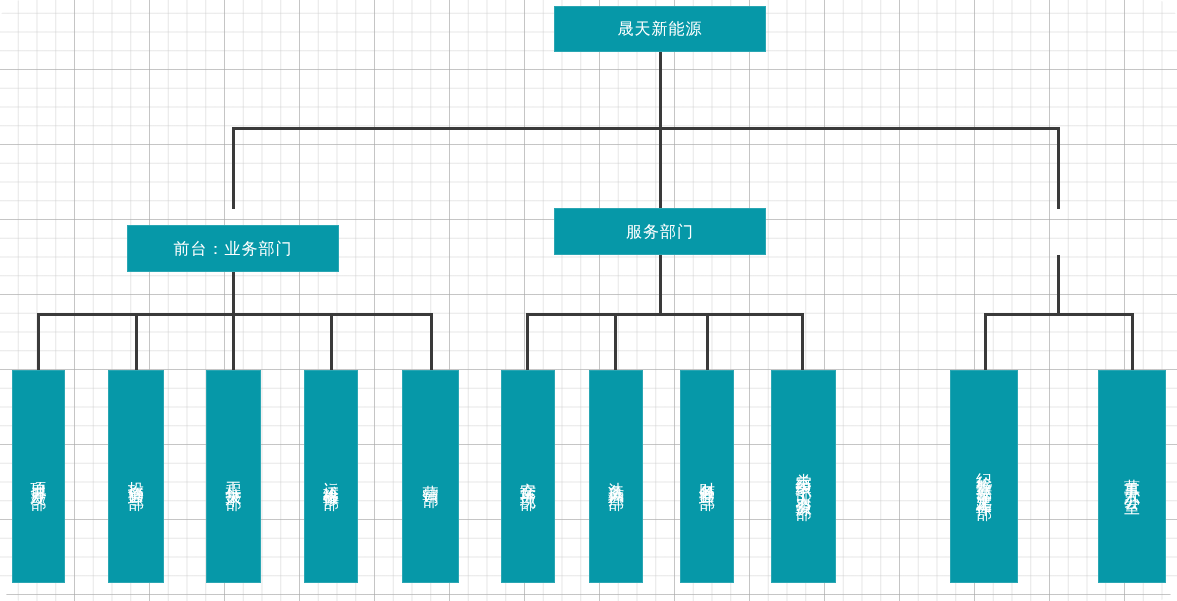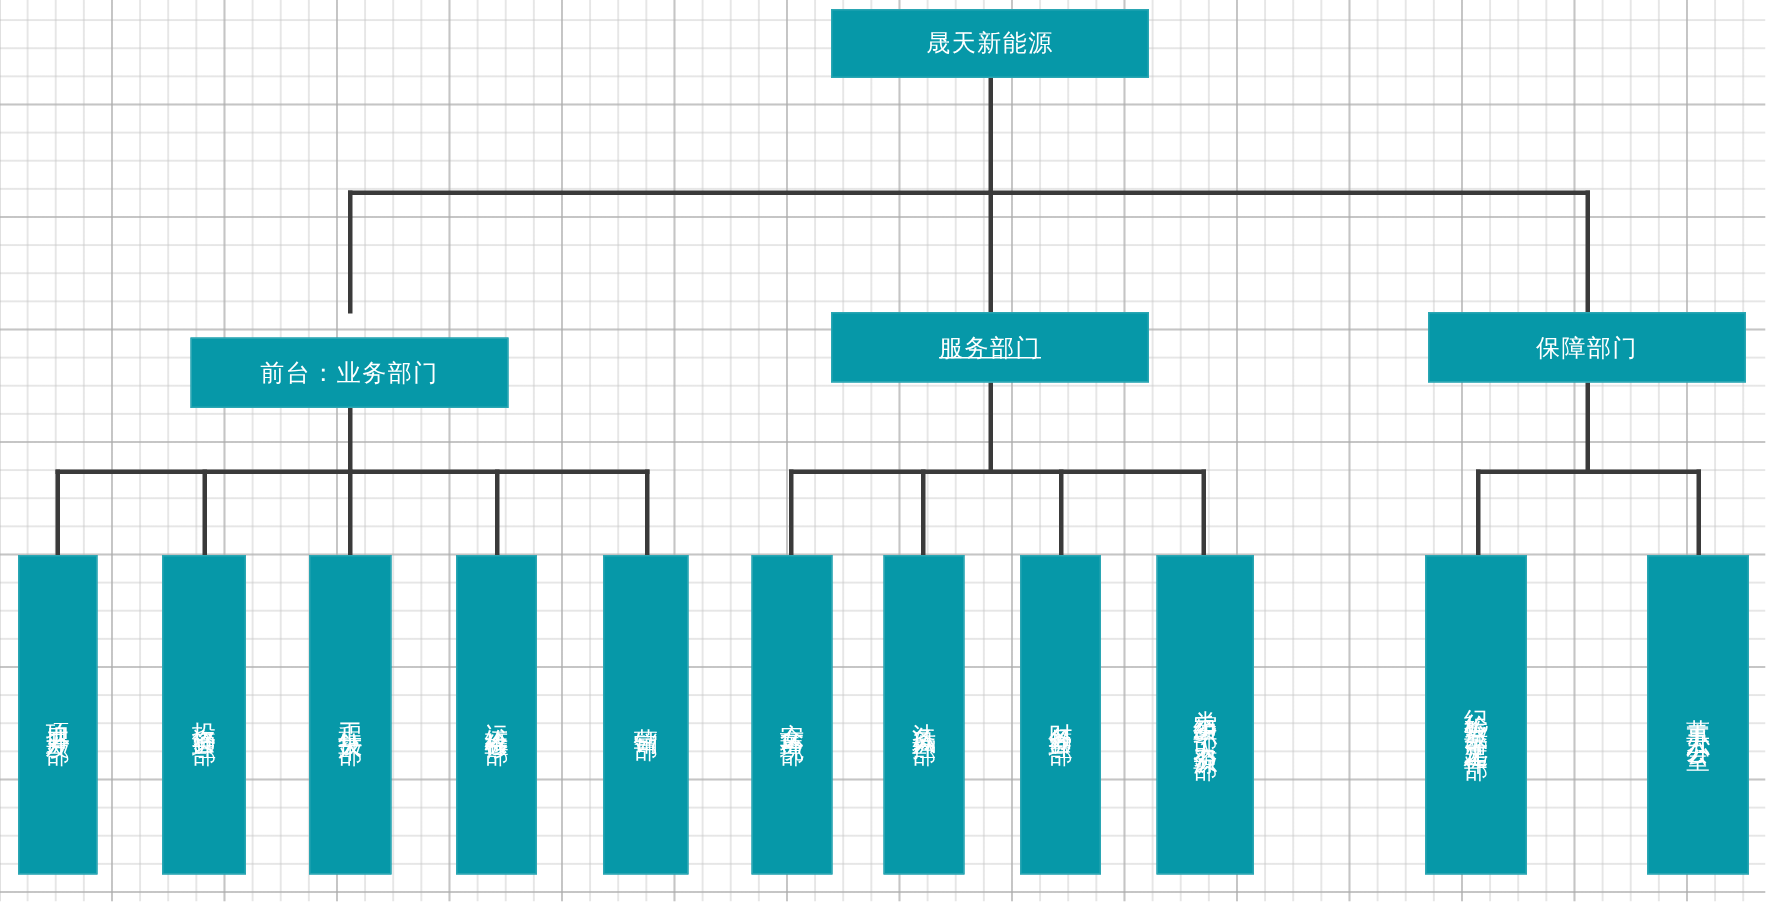--- a/index.html
+++ b/index.html
@@ -20,20 +20,21 @@
       linear-gradient(to right, rgba(170,170,170,0.55) 1px, transparent 1px),
       linear-gradient(to bottom, rgba(170,170,170,0.55) 1px, transparent 1px),
       linear-gradient(to right, rgba(200,200,200,0.45) 1px, transparent 1px),
       linear-gradient(to bottom, rgba(200,200,200,0.45) 1px, transparent 1px);
     background-size:
       75px 75px,
       75px 75px,
       18.75px 18.75px,
       18.75px 18.75px;
     background-position: -1px -6px, -1px -6px, -1px -6px, -1px -6px;
+    border-radius: 22px;
   }
 
   .node {
     position: absolute;
     background: #0698a8;
     border: 1px solid #2aa6b3;
     box-sizing: border-box;
     color: #ffffff;
     display: flex;
     align-items: center;
@@ -102,25 +103,22 @@
   <div class="conn vline" style="left:984px; top:313px; height:58px;"></div>
   <div class="conn vline" style="left:1131px; top:313px; height:58px;"></div>
 
   <div class="node h" style="left:554px; top:6px; width:212px; height:46px;">
     <span>晟天新能源</span>
   </div>
 
   <div class="node h" style="left:127px; top:225px; width:212px; height:47px;">
     <span>前台：业务部门</span>
   </div>
-  <div class="node h" style="left:554px; top:208px; width:212px; height:47px;text-decoration:underline;">
+  <div class="node h" style="left:554px; top:208px; width:212px; height:47px;">
     <span>服务部门</span>
-  </div>
-  <div class="node h" style="left:952px; top:208px; width:212px; height:47px;">
-    <span>保障部门</span>
   </div>
 
   <div class="node v" style="left:12px; top:370px; width:53px; height:213px;">
     <span class="col">项目开发部</span>
   </div>
 
   <div class="node v" style="left:108px; top:370px; width:56px; height:213px;">
     <span class="col">投资管理部</span>
   </div>
 

